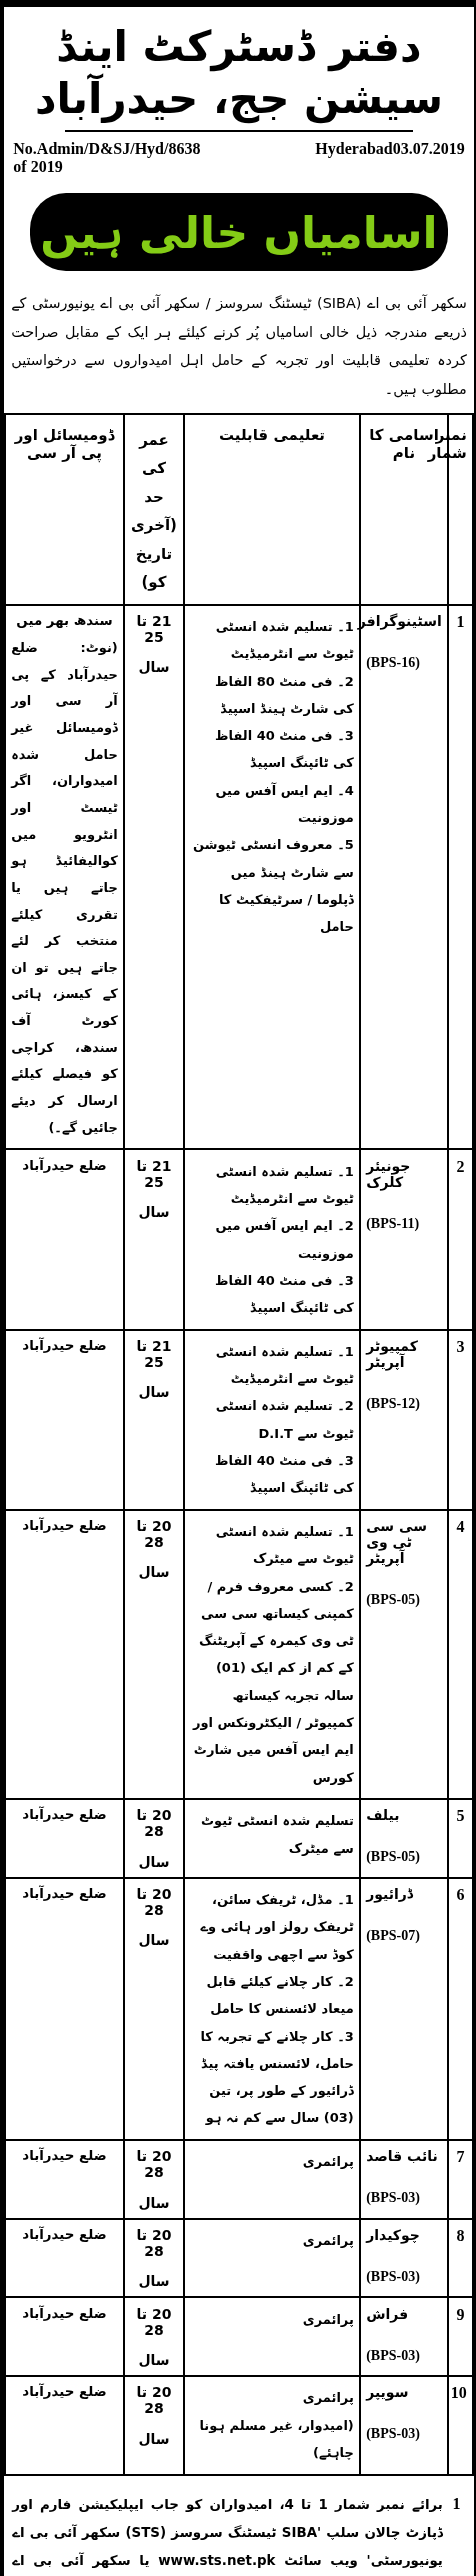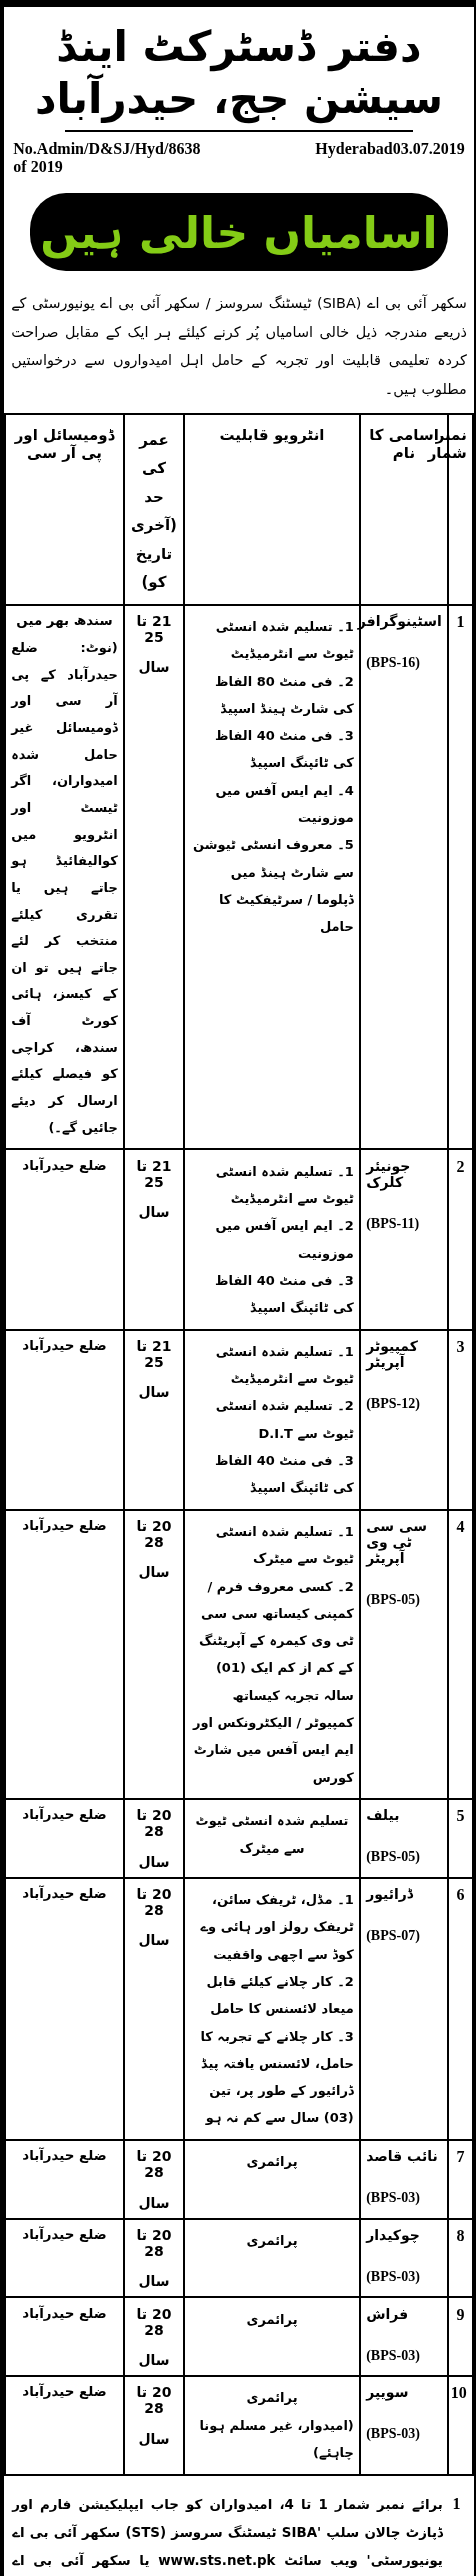--- a/index.html
+++ b/index.html
@@ -34,21 +34,21 @@
   table.vacancies col.c4{width:60px;}
   table.vacancies th,table.vacancies td{border:2.1px solid #000;padding:7.2px 5.2px;vertical-align:top;box-sizing:border-box;}
   table.vacancies th{font-size:15px;font-weight:bold;text-align:center;padding-top:10.3px;}
   th.h-age div{line-height:1.9;}
   .serial-cell{font-family:"Liberation Serif","DejaVu Serif",serif;font-size:16px;font-weight:bold;
     text-align:center;padding-top:11.3px;}
   .post-cell{text-align:left;font-size:14px;font-weight:bold;padding-top:11.3px;}
   .post-cell .bps{direction:ltr;unicode-bidi:isolate;font-family:"Liberation Serif","DejaVu Serif",serif;
     font-size:14px;margin-top:26px;}
   .qual-cell div{font-size:13px;font-weight:bold;line-height:2.1;text-align:right;}
-  .qual-cell div.qual-center{text-align:center;}
+  .qual-cell div.qual-center{}
   .age-cell{text-align:center;font-size:14px;font-weight:bold;padding-top:10.3px;}
   .age-cell .age-unit{margin-top:14.4px;}
   .dom-cell{text-align:center;font-size:13.4px;font-weight:bold;padding-top:10.3px;}
   .dom-cell .dom-note{text-align:justify;margin-top:7.2px;line-height:2.05;font-size:13px;}
 
   
   .notes{direction:rtl;padding:15.5px 4.1px 4.1px 8.2px;}
   .note{display:flex;align-items:flex-start;margin-bottom:9.3px;}
   .note-no{font-family:"Liberation Serif","DejaVu Serif",serif;font-size:16px;font-weight:bold;
     flex:0 0 27px;text-align:center;padding-top:4.1px;}
@@ -79,21 +79,21 @@
         <col class="c1">
         <col class="c2">
         <col class="c3">
         <col class="c4">
         <col class="c5">
       </colgroup>
     <thead>
       <tr>
         <th>نمبر شمار</th>
         <th>اسامی کا نام</th>
-        <th>انٹرویو قابلیت</th>
+        <th>تعلیمی قابلیت</th>
         <th class="h-age">
           <div>عمر کی حد</div>
           <div>(آخری تاریخ کو)</div>
         </th>
         <th>ڈومیسائل اور پی آر سی</th>
       </tr>
     </thead>
     <tbody>
         <tr>
           <td class="serial-cell">1</td>

